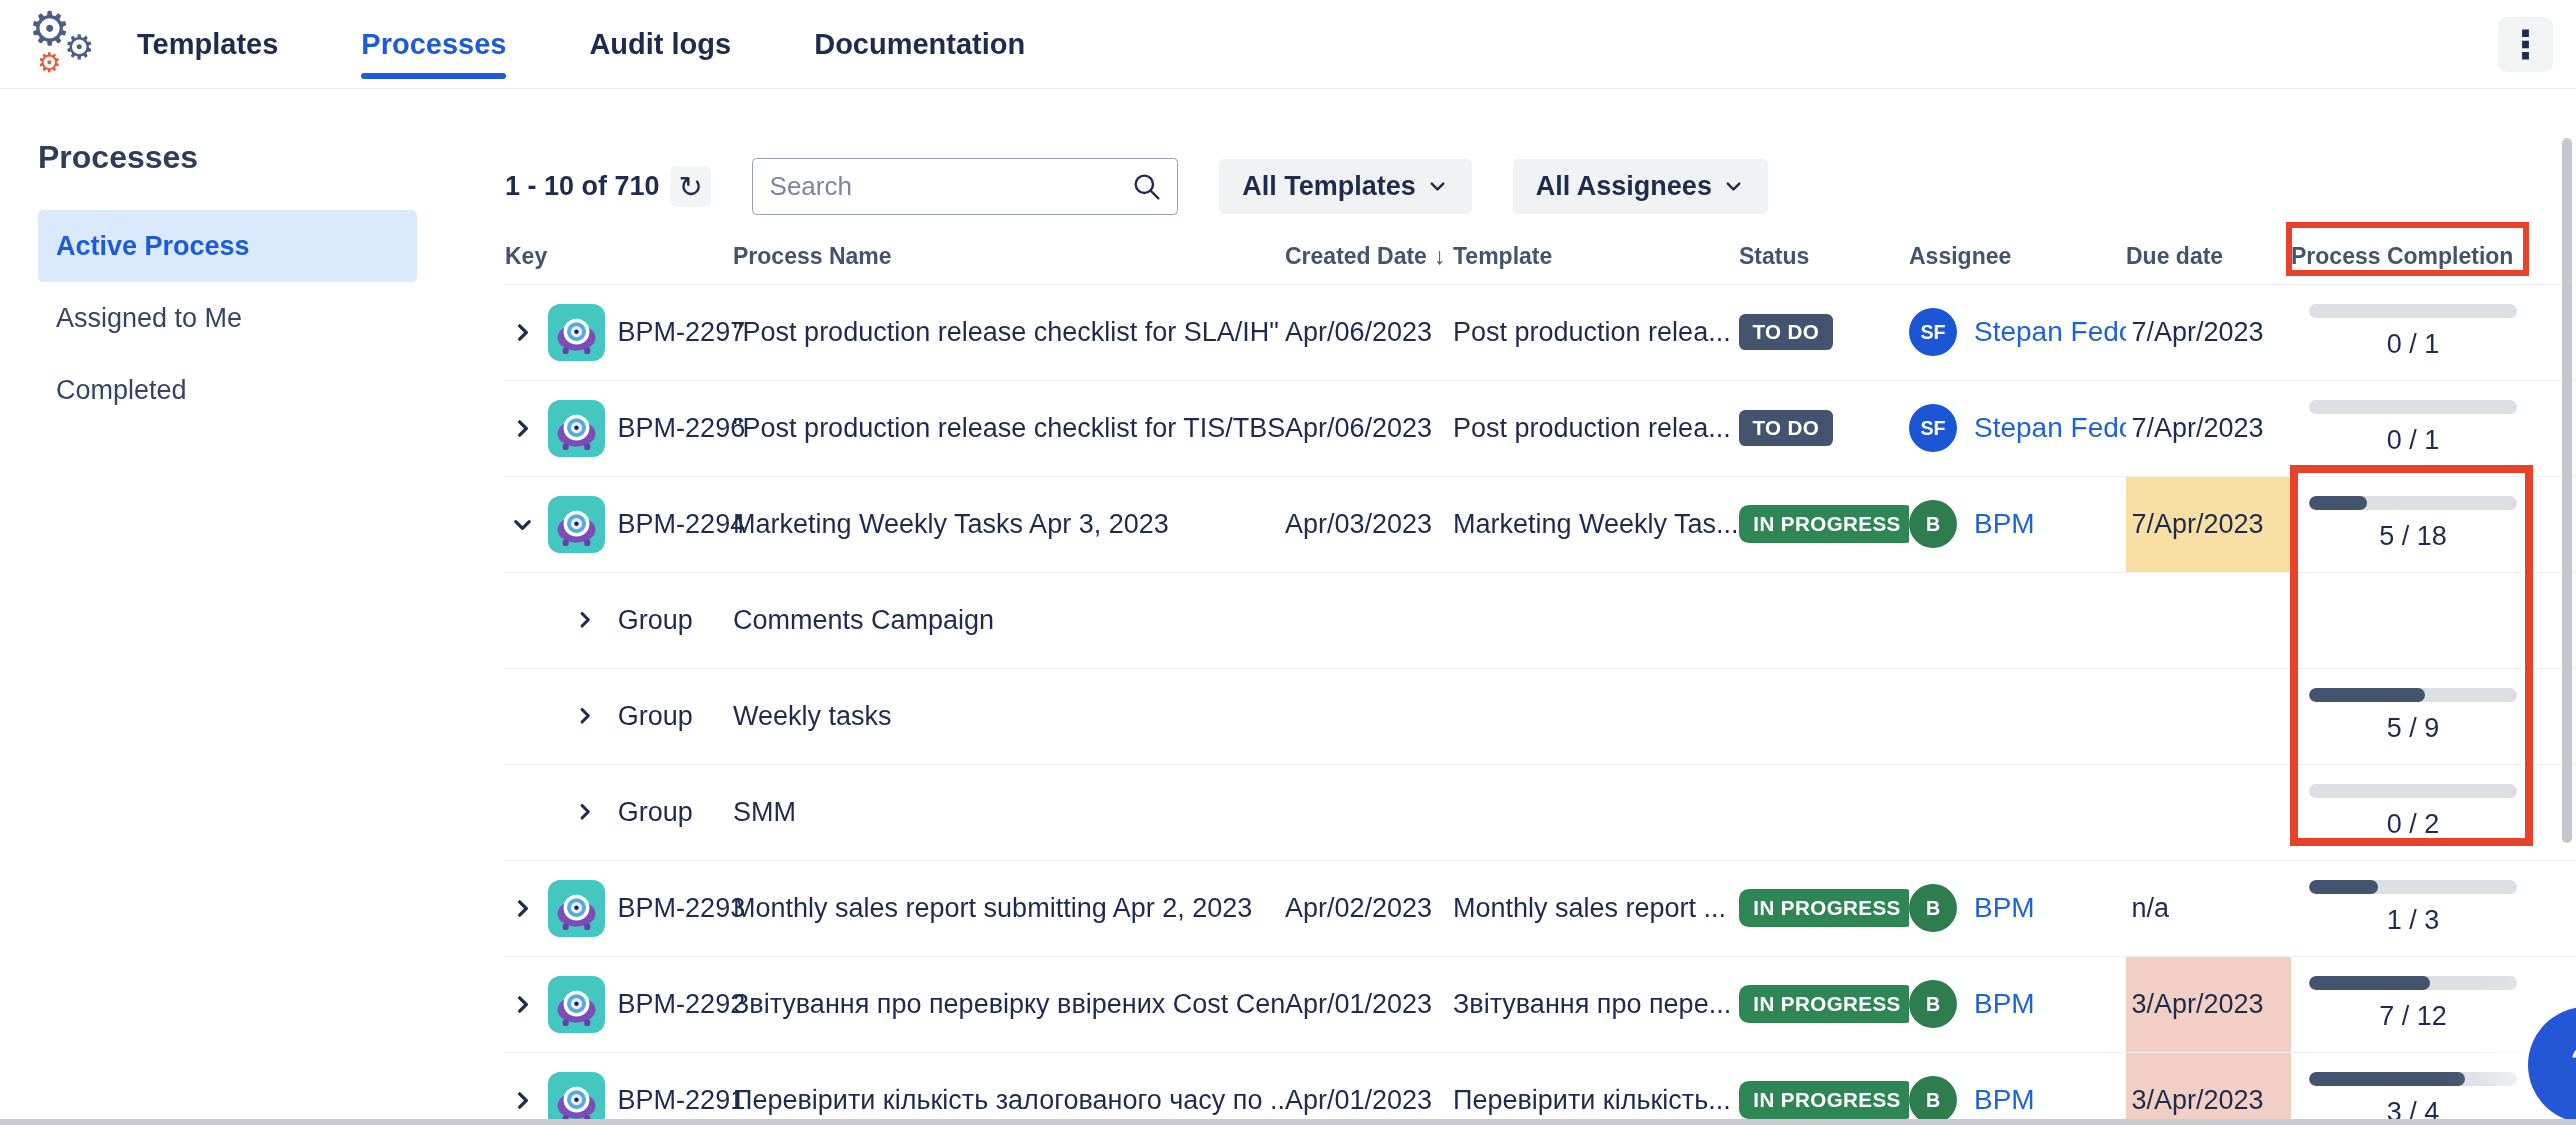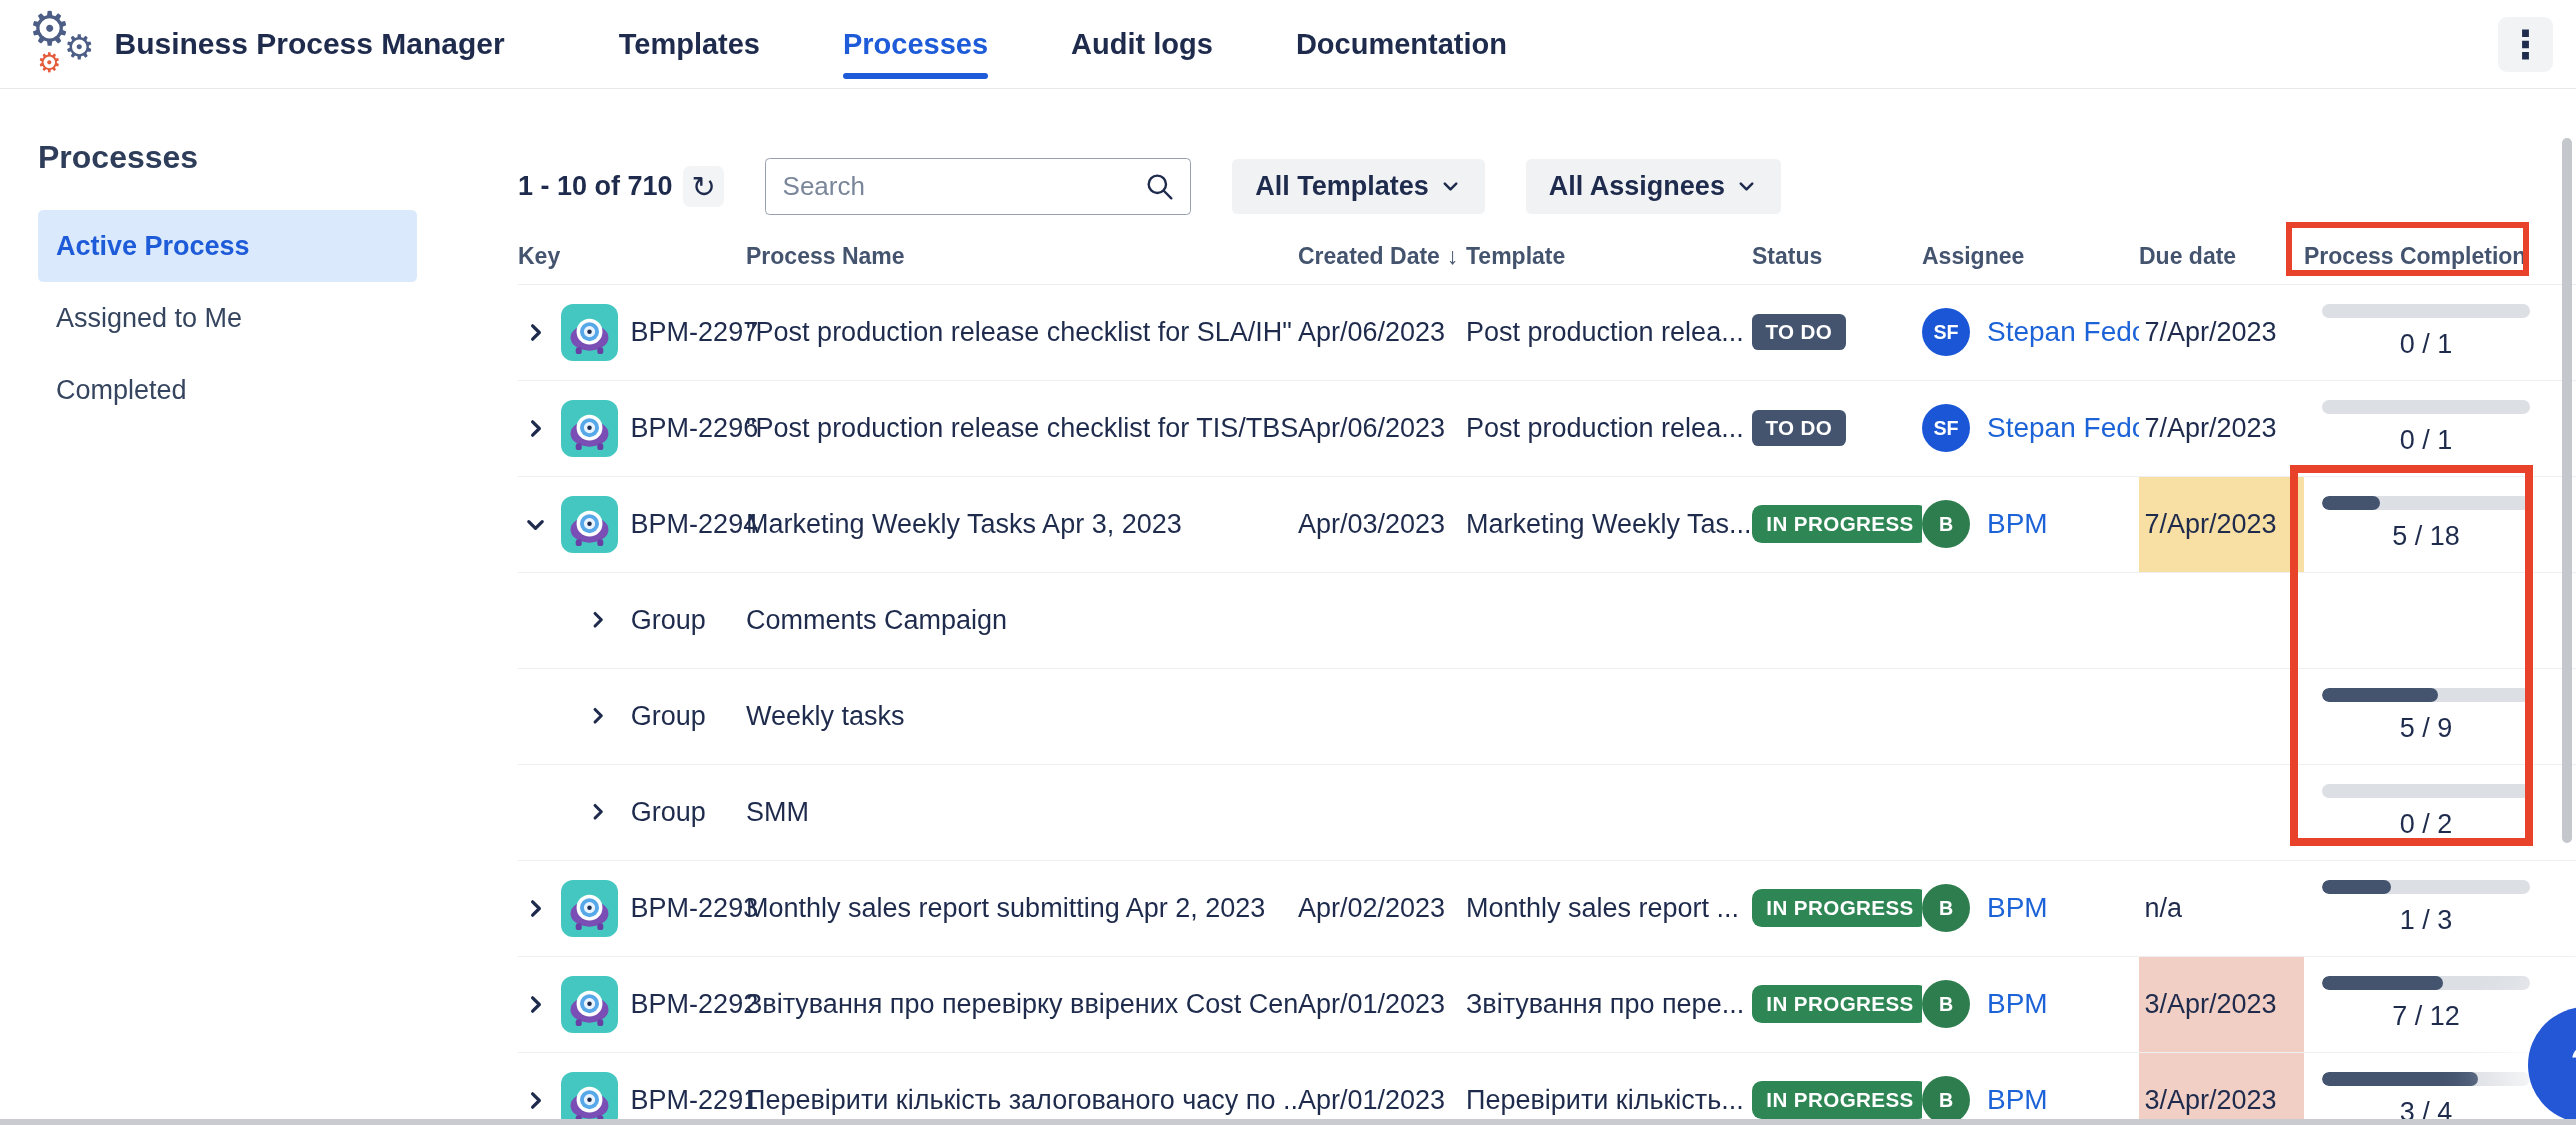--- a/index.html
+++ b/index.html
@@ -26,21 +26,21 @@
          color:#1E2B4D;cursor:pointer;}
 
   
   .content{display:flex;height:1034px;}
   .sidebar{width:505px;box-sizing:border-box;padding:50px 0 0 38px;flex:0 0 auto;}
   .sidebar-title{font-size:32px;font-weight:700;color:#2E3D59;margin:0 0 34px 0;}
   .side-item{width:379px;height:72px;display:flex;align-items:center;padding-left:18px;
              box-sizing:border-box;font-size:27px;color:#36455F;border-radius:5.4px;cursor:pointer;}
   .side-item.selected{background:#DBE9FD;color:#1D5BD8;font-weight:700;}
 
-  .main{flex:1;position:relative;padding-top:68px;box-sizing:border-box;margin-left:13px;}
+  .main{flex:1;position:relative;padding-top:68px;box-sizing:border-box;}
 
   
   .toolbar{display:flex;align-items:center;height:59px;margin-bottom:12.5px;}
   .count{font-size:27px;font-weight:700;color:#1E2B4D;white-space:nowrap;}
   .refresh{margin-left:10.7px;width:41px;height:41px;background:#F3F4F6;border-radius:7.2px;
            display:flex;align-items:center;justify-content:center;font-size:29px;color:#1E2B4D;cursor:pointer;}
   .searchbox{margin-left:41px;width:426px;height:57px;border:1.8px solid #97A0AF;border-radius:4.5px;
              display:flex;align-items:center;padding:0 14.3px;box-sizing:border-box;background:#fff;}
   .searchbox input{border:none;outline:none;flex:1;font-size:26px;color:#1E2B4D;
              font-family:"Liberation Sans","DejaVu Sans",sans-serif;background:transparent;}
@@ -91,21 +91,20 @@
 <body>
 
 <div class="screen">
 
   <div class="topbar">
     <div class="logo">
       <span class="gear-big">⚙</span>
       <span class="gear-mid">⚙</span>
       <span class="gear-small">⚙</span>
     </div>
-    <div class="app-title">Business Process Manager</div>
     <div class="nav">
       <div class="nav-item">Templates</div>
       <div class="nav-item active">Processes</div>
       <div class="nav-item">Audit logs</div>
       <div class="nav-item">Documentation</div>
     </div>
     <div class="kebab">
       <span>⋮</span>
     </div>
   </div>

